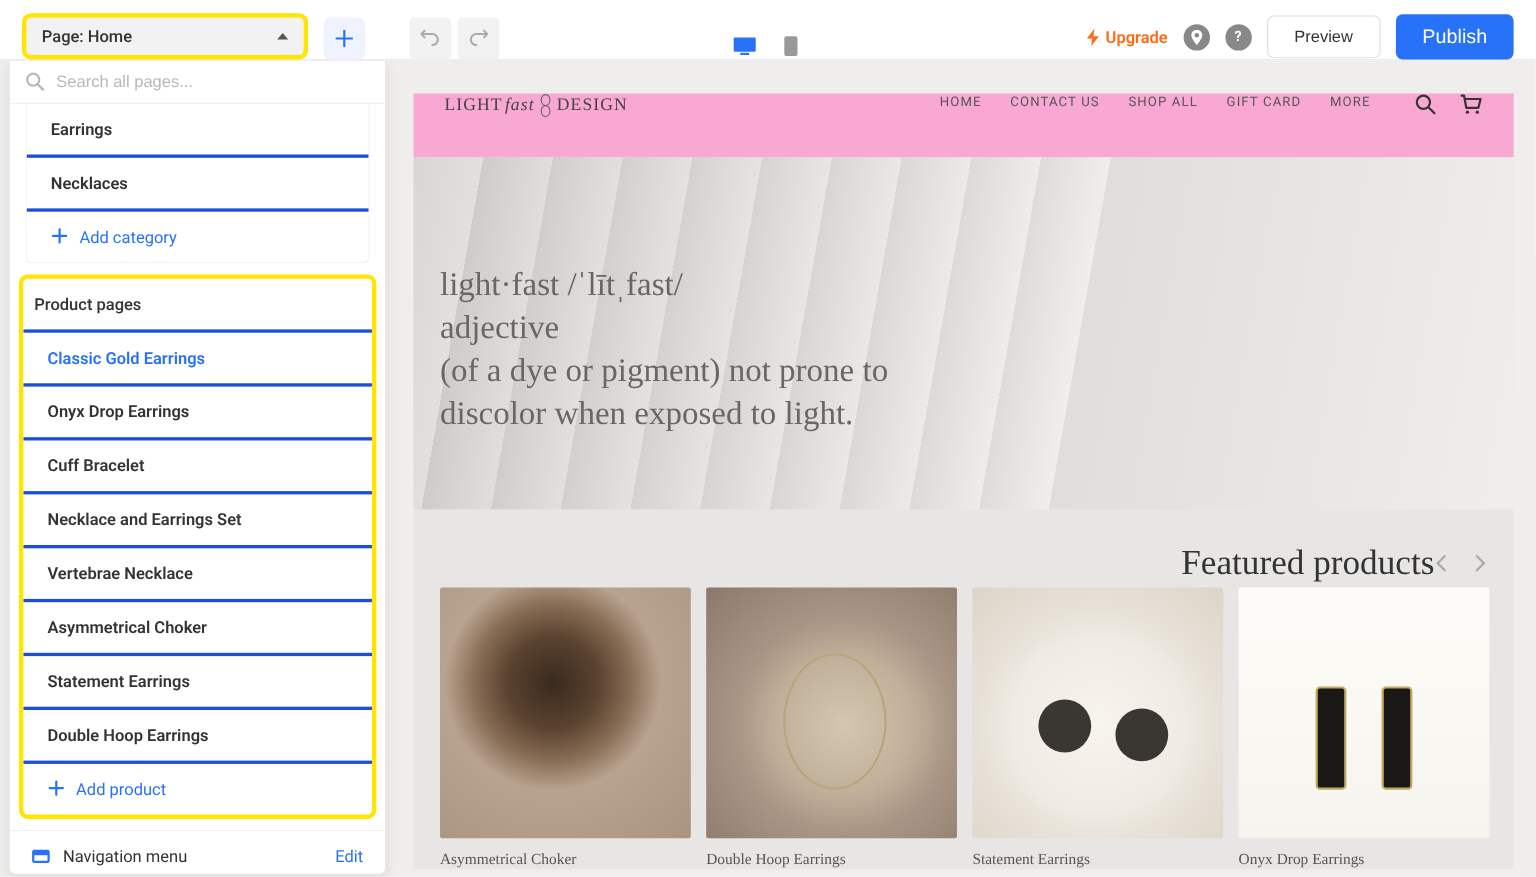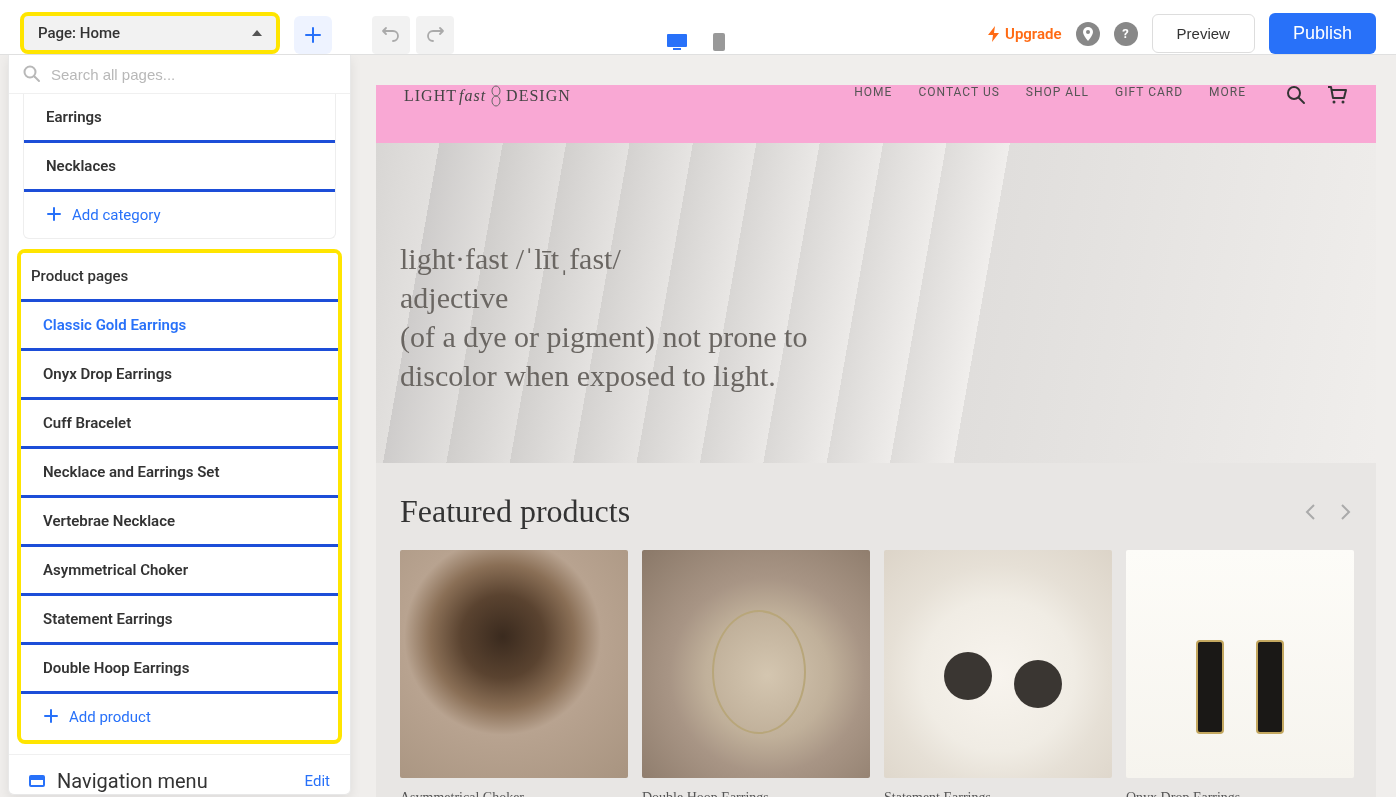--- a/index.html
+++ b/index.html
@@ -255,21 +255,21 @@
       align-items: center;
       justify-content: space-between;
       border-top: 1px solid #f0f0f0;
     }
     
     .nav-menu-left {
       display: flex;
       align-items: center;
       gap: 12px;
       color: #333;
-      font-size: 20px;
+      font-size: 15px;
     }
     
     .nav-icon-box {
       width: 16px;
       height: 12px;
       border: 2px solid #2871f9;
       border-top-width: 5px;
       border-radius: 2px;
     }
     
@@ -359,24 +359,24 @@
       color: #6a6662;
       font-size: 30px;
       line-height: 1.3;
       max-width: 480px;
     }
     
     .featured-title {
       font-family: Georgia, serif;
       font-size: 32px;
       color: #333;
-      padding: 30px 24px 20px;
-      display: flex;
-      align-items: center;
-      justify-content: space-between;
+      padding: 30px 24px 4px;
+      display: flex;
+      align-items: center;
+      justify-content: flex-end;
     }
     
     .carousel-arrows {
       display: flex;
       gap: 24px;
       color: #aaa;
       font-size: 18px;
     }
     
     .product-row {

